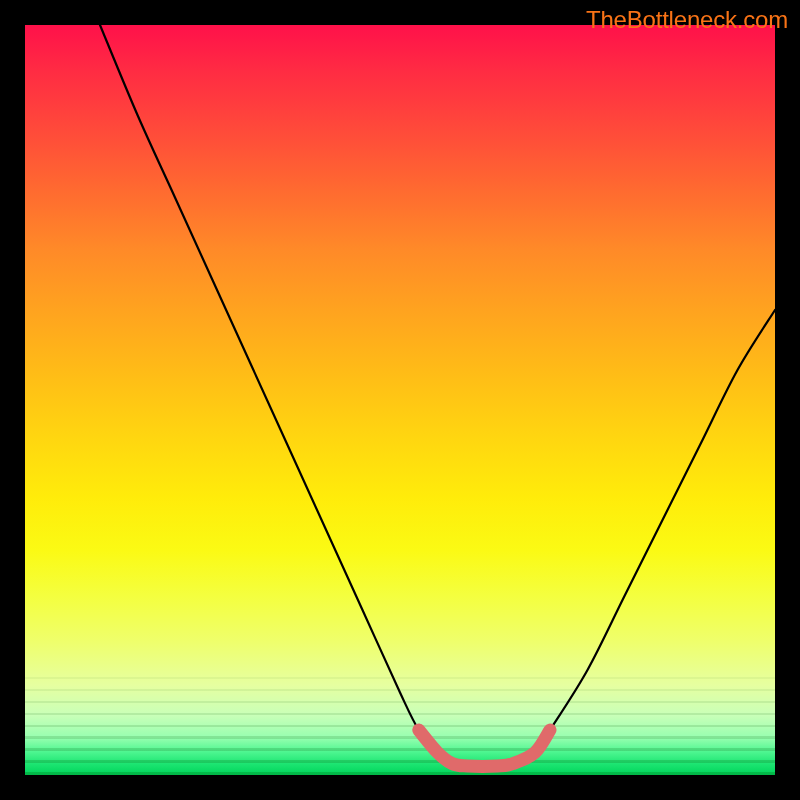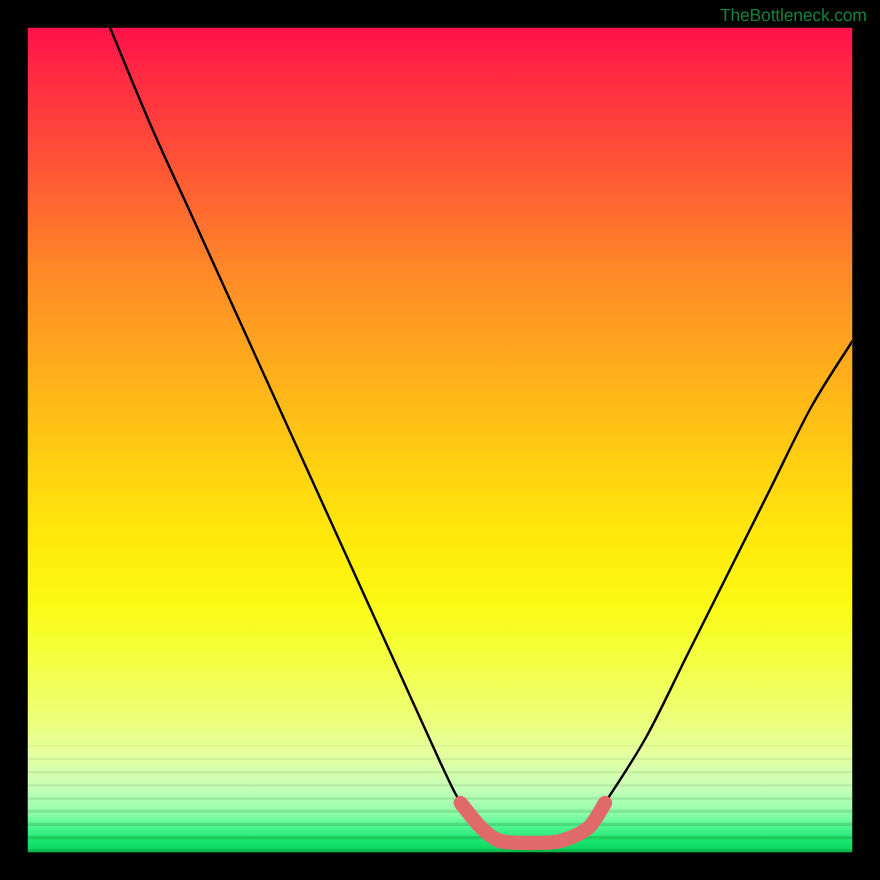--- a/index.html
+++ b/index.html
@@ -8,22 +8,22 @@
     height: 800px;
     background: #000;
     position: relative;
     overflow: hidden;
     font-family: Arial, sans-serif;
   }
   .watermark {
     position: absolute;
     top: 6px;
     right: 12px;
-    color: #15803d;
-    font-size: 16px;
+    color: #f97316;
+    font-size: 24px;
     font-weight: 500;
     z-index: 10;
     letter-spacing: -0.2px;
   }
   .plot-area {
     position: absolute;
     left: 25px;
     top: 25px;
     width: 750px;
     height: 750px;

